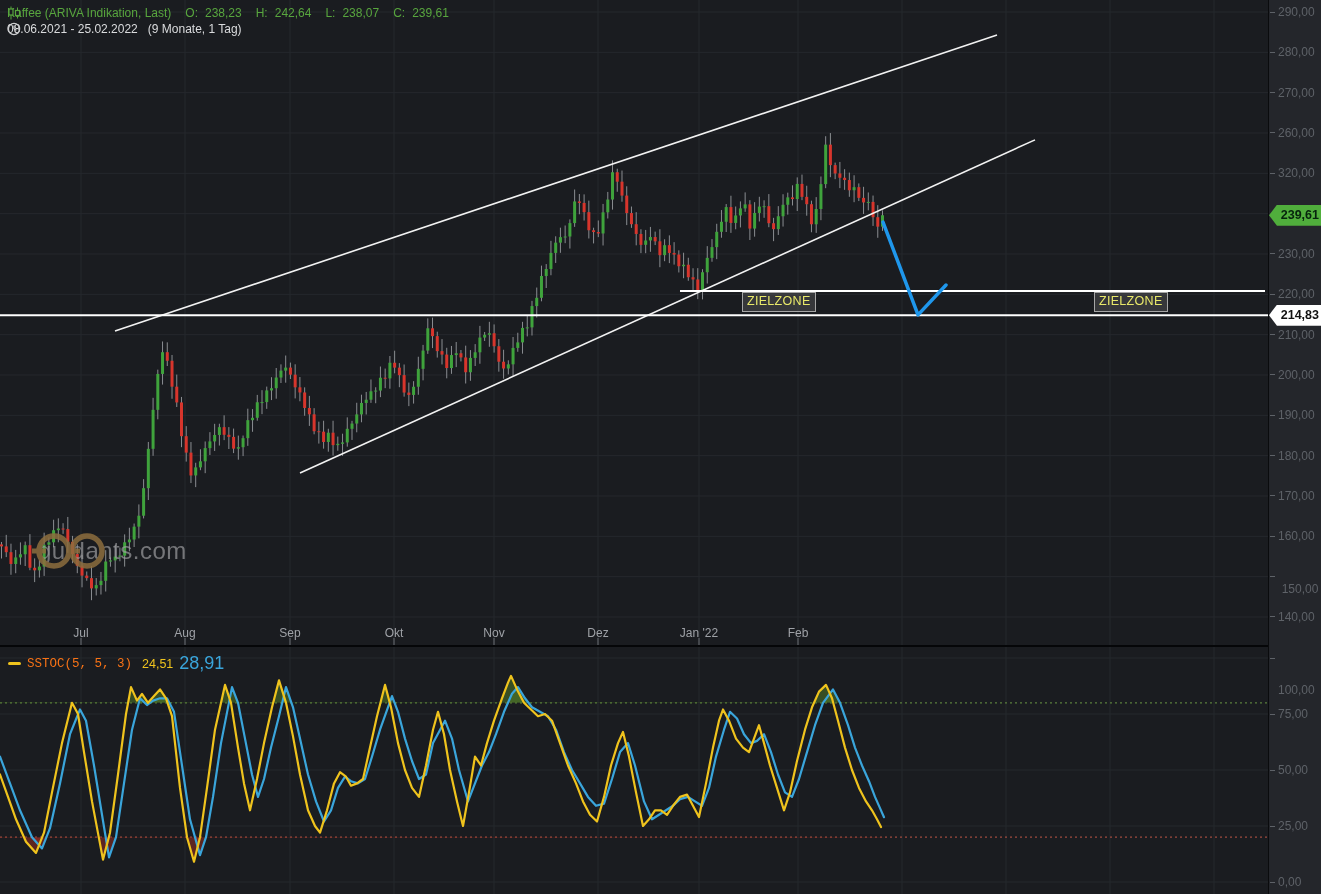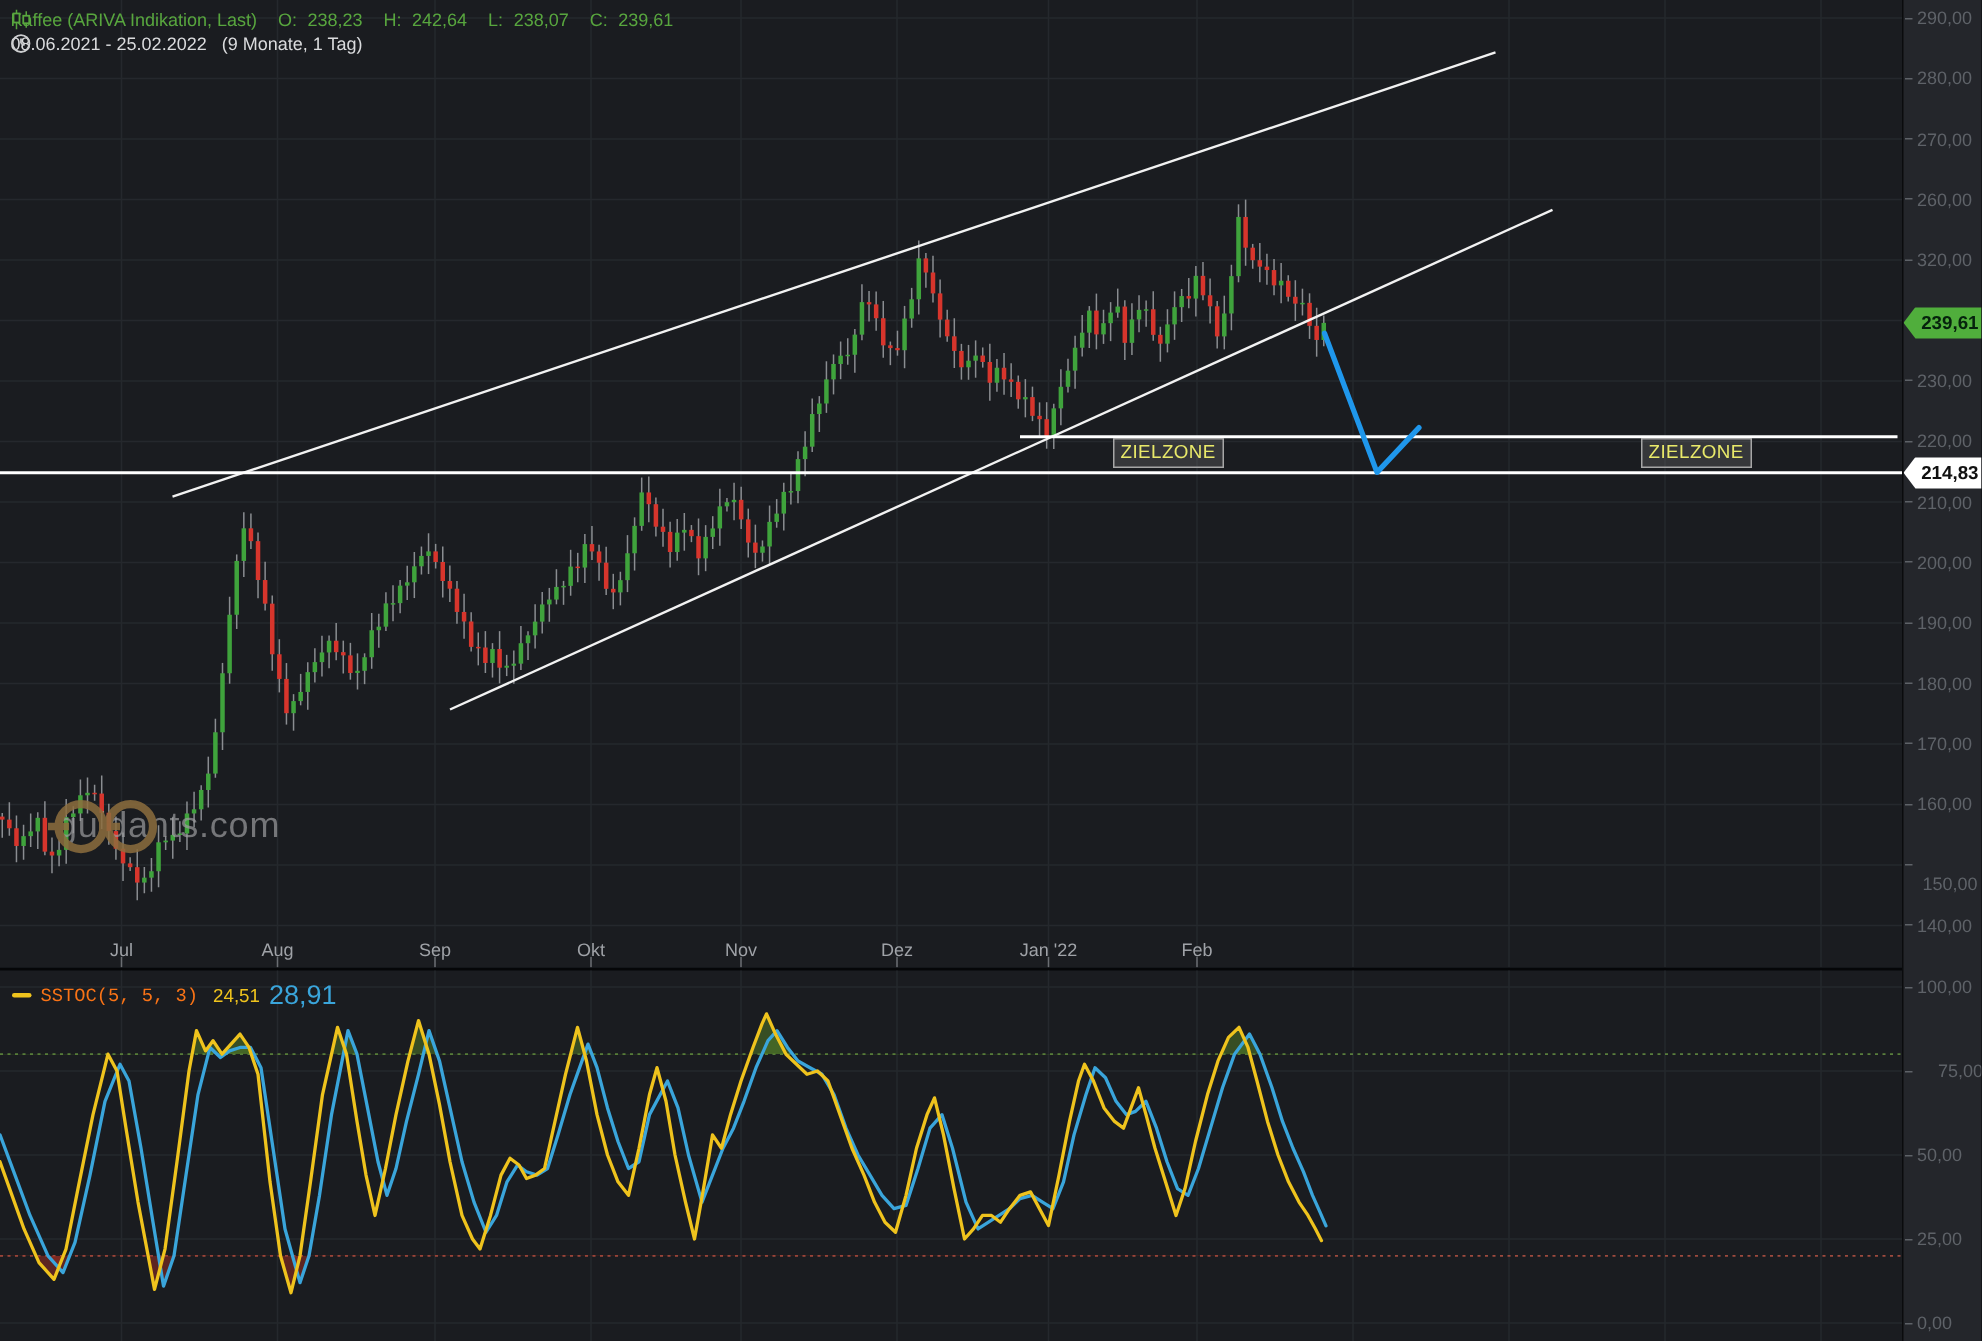--- a/index.html
+++ b/index.html
@@ -598,23 +598,23 @@
       <div class="axis-label" style="top: 447.663px;">180,00</div>
       <div class="axis-tick" style="top: 495.496px;"></div>
       <div class="axis-label" style="top: 487.996px;">170,00</div>
       <div class="axis-tick" style="top: 535.829px;"></div>
       <div class="axis-label" style="top: 528.329px;">160,00</div>
       <div class="axis-tick" style="top: 576.162px;"></div>
       <div class="axis-label" style="top: 581px; text-align: center;">150,00</div>
       <div class="axis-tick" style="top: 616.495px;"></div>
       <div class="axis-label" style="top: 608.995px;">140,00</div>
       <div class="axis-tick" style="top: 657.5px;"></div>
-      <div class="axis-label" style="top: 650px;">100,00</div>
+      <div class="axis-label" style="top: 682px;">100,00</div>
       <div class="axis-tick" style="top: 713.5px;"></div>
-      <div class="axis-label" style="top: 706px; text-align: right;">75,00</div>
+      <div class="axis-label" style="top: 706px;">75,00</div>
       <div class="axis-tick" style="top: 769.5px;"></div>
       <div class="axis-label" style="top: 762px;">50,00</div>
       <div class="axis-tick" style="top: 825.5px;"></div>
       <div class="axis-label" style="top: 818px;">25,00</div>
       <div class="axis-tick" style="top: 881.5px;"></div>
       <div class="axis-label" style="top: 874px;">0,00</div>
     </div>
 
 <div class="month-label" style="left: 81px;">Jul</div>
     <div class="month-label" style="left: 185px;">Aug</div>

